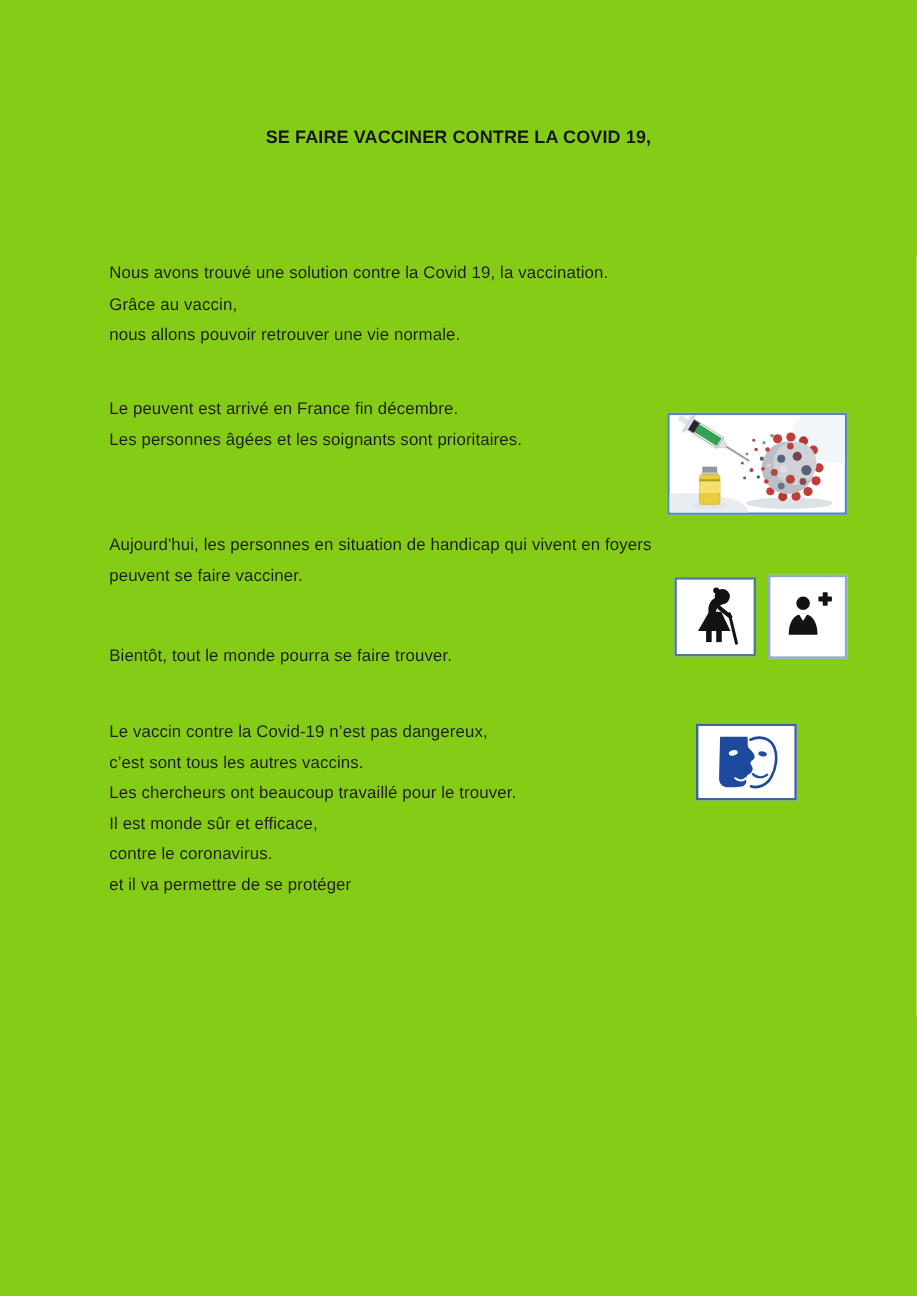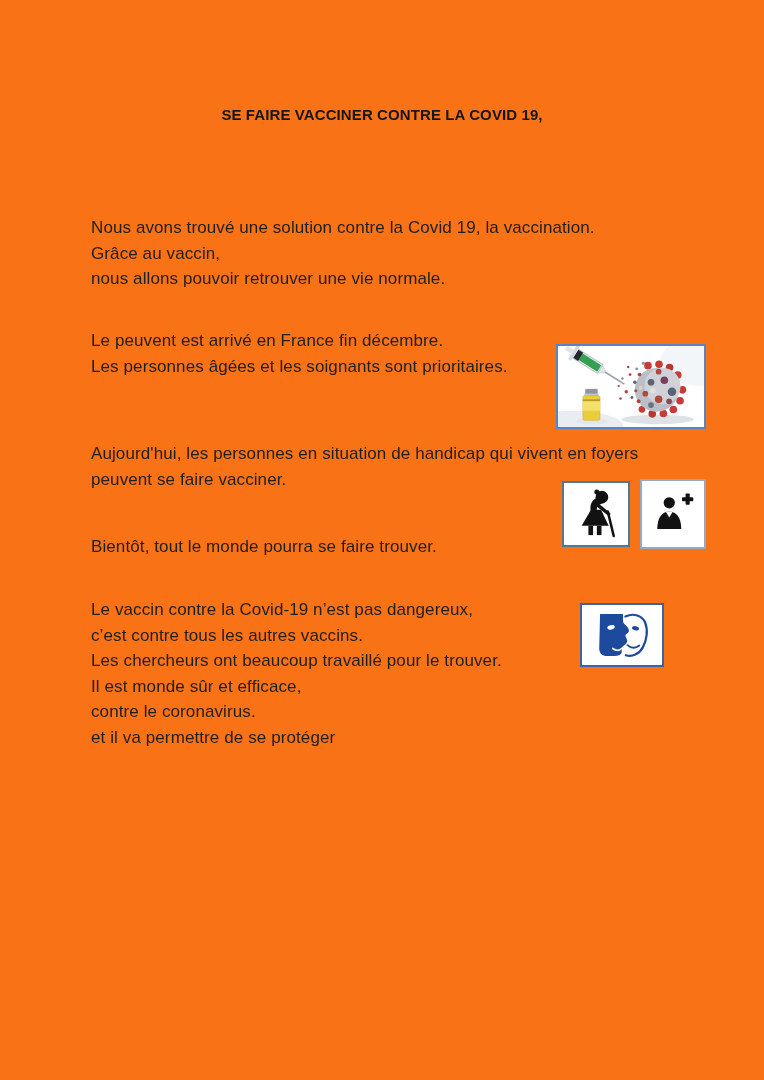--- a/index.html
+++ b/index.html
@@ -1,28 +1,28 @@
 <!DOCTYPE html>
 <html><head>
 <meta charset="utf-8">
 <style>
   html,body{margin:0;padding:0;background:#ffffff;}
   .page{
-    position:relative;width:764px;height:1080px;background:#f97316;
+    position:relative;width:764px;height:1080px;background:#84cc16;
     font-family:"Liberation Sans","DejaVu Sans",sans-serif;
     color:#1c1c1c;overflow:hidden;
   }
   .doc-title{
     position:absolute;left:0;width:764px;text-align:center;
     font-weight:bold;font-size:15px;letter-spacing:0.1px;color:#161616;
   }
   .t1{top:106px;}
   .t2{top:146px;}
   .para{
-    position:absolute;left:91px;font-size:17px;line-height:25.5px;
+    position:absolute;left:91px;font-size:14px;line-height:25.5px;
     color:#1f1f1f;letter-spacing:0.1px;white-space:nowrap;
   }
   .p0{top:215px;}
   .p1{top:328px;}
   .p2{top:441px;}
   .p3{top:534px;}
   .p4{top:597px;}
   .fig{position:absolute;background:#ffffff;box-sizing:border-box;}
   .fig-virus{left:556px;top:344px;width:150px;height:85px;border:2px solid #5585c2;}
   .fig-elderly{left:562px;top:481px;width:68px;height:66px;border:2px solid #4d7b93;padding:4px;}
@@ -52,21 +52,21 @@
     <div>Aujourd'hui, les personnes en situation de handicap qui vivent en foyers</div>
     <div>peuvent se faire vacciner.</div>
   </div>
 
   <div class="para p3">
     <div>Bientôt, tout le monde pourra se faire trouver.</div>
   </div>
 
   <div class="para p4">
     <div>Le vaccin contre la Covid-19 n’est pas dangereux,</div>
-    <div>c’est contre tous les autres vaccins.</div>
+    <div>c’est sont tous les autres vaccins.</div>
     <div>Les chercheurs ont beaucoup travaillé pour le trouver.</div>
     <div>Il est monde sûr et efficace,</div>
     <div>contre le coronavirus.</div>
     <div>et il va permettre de se protéger</div>
   </div>
 
   <div class="fig fig-virus">
     <svg viewBox="0 0 150 85">
       <rect x="0" y="0" width="150" height="85" fill="#ffffff"></rect>
       <ellipse cx="12" cy="84" rx="55" ry="16" fill="#e9edf2"></ellipse>

